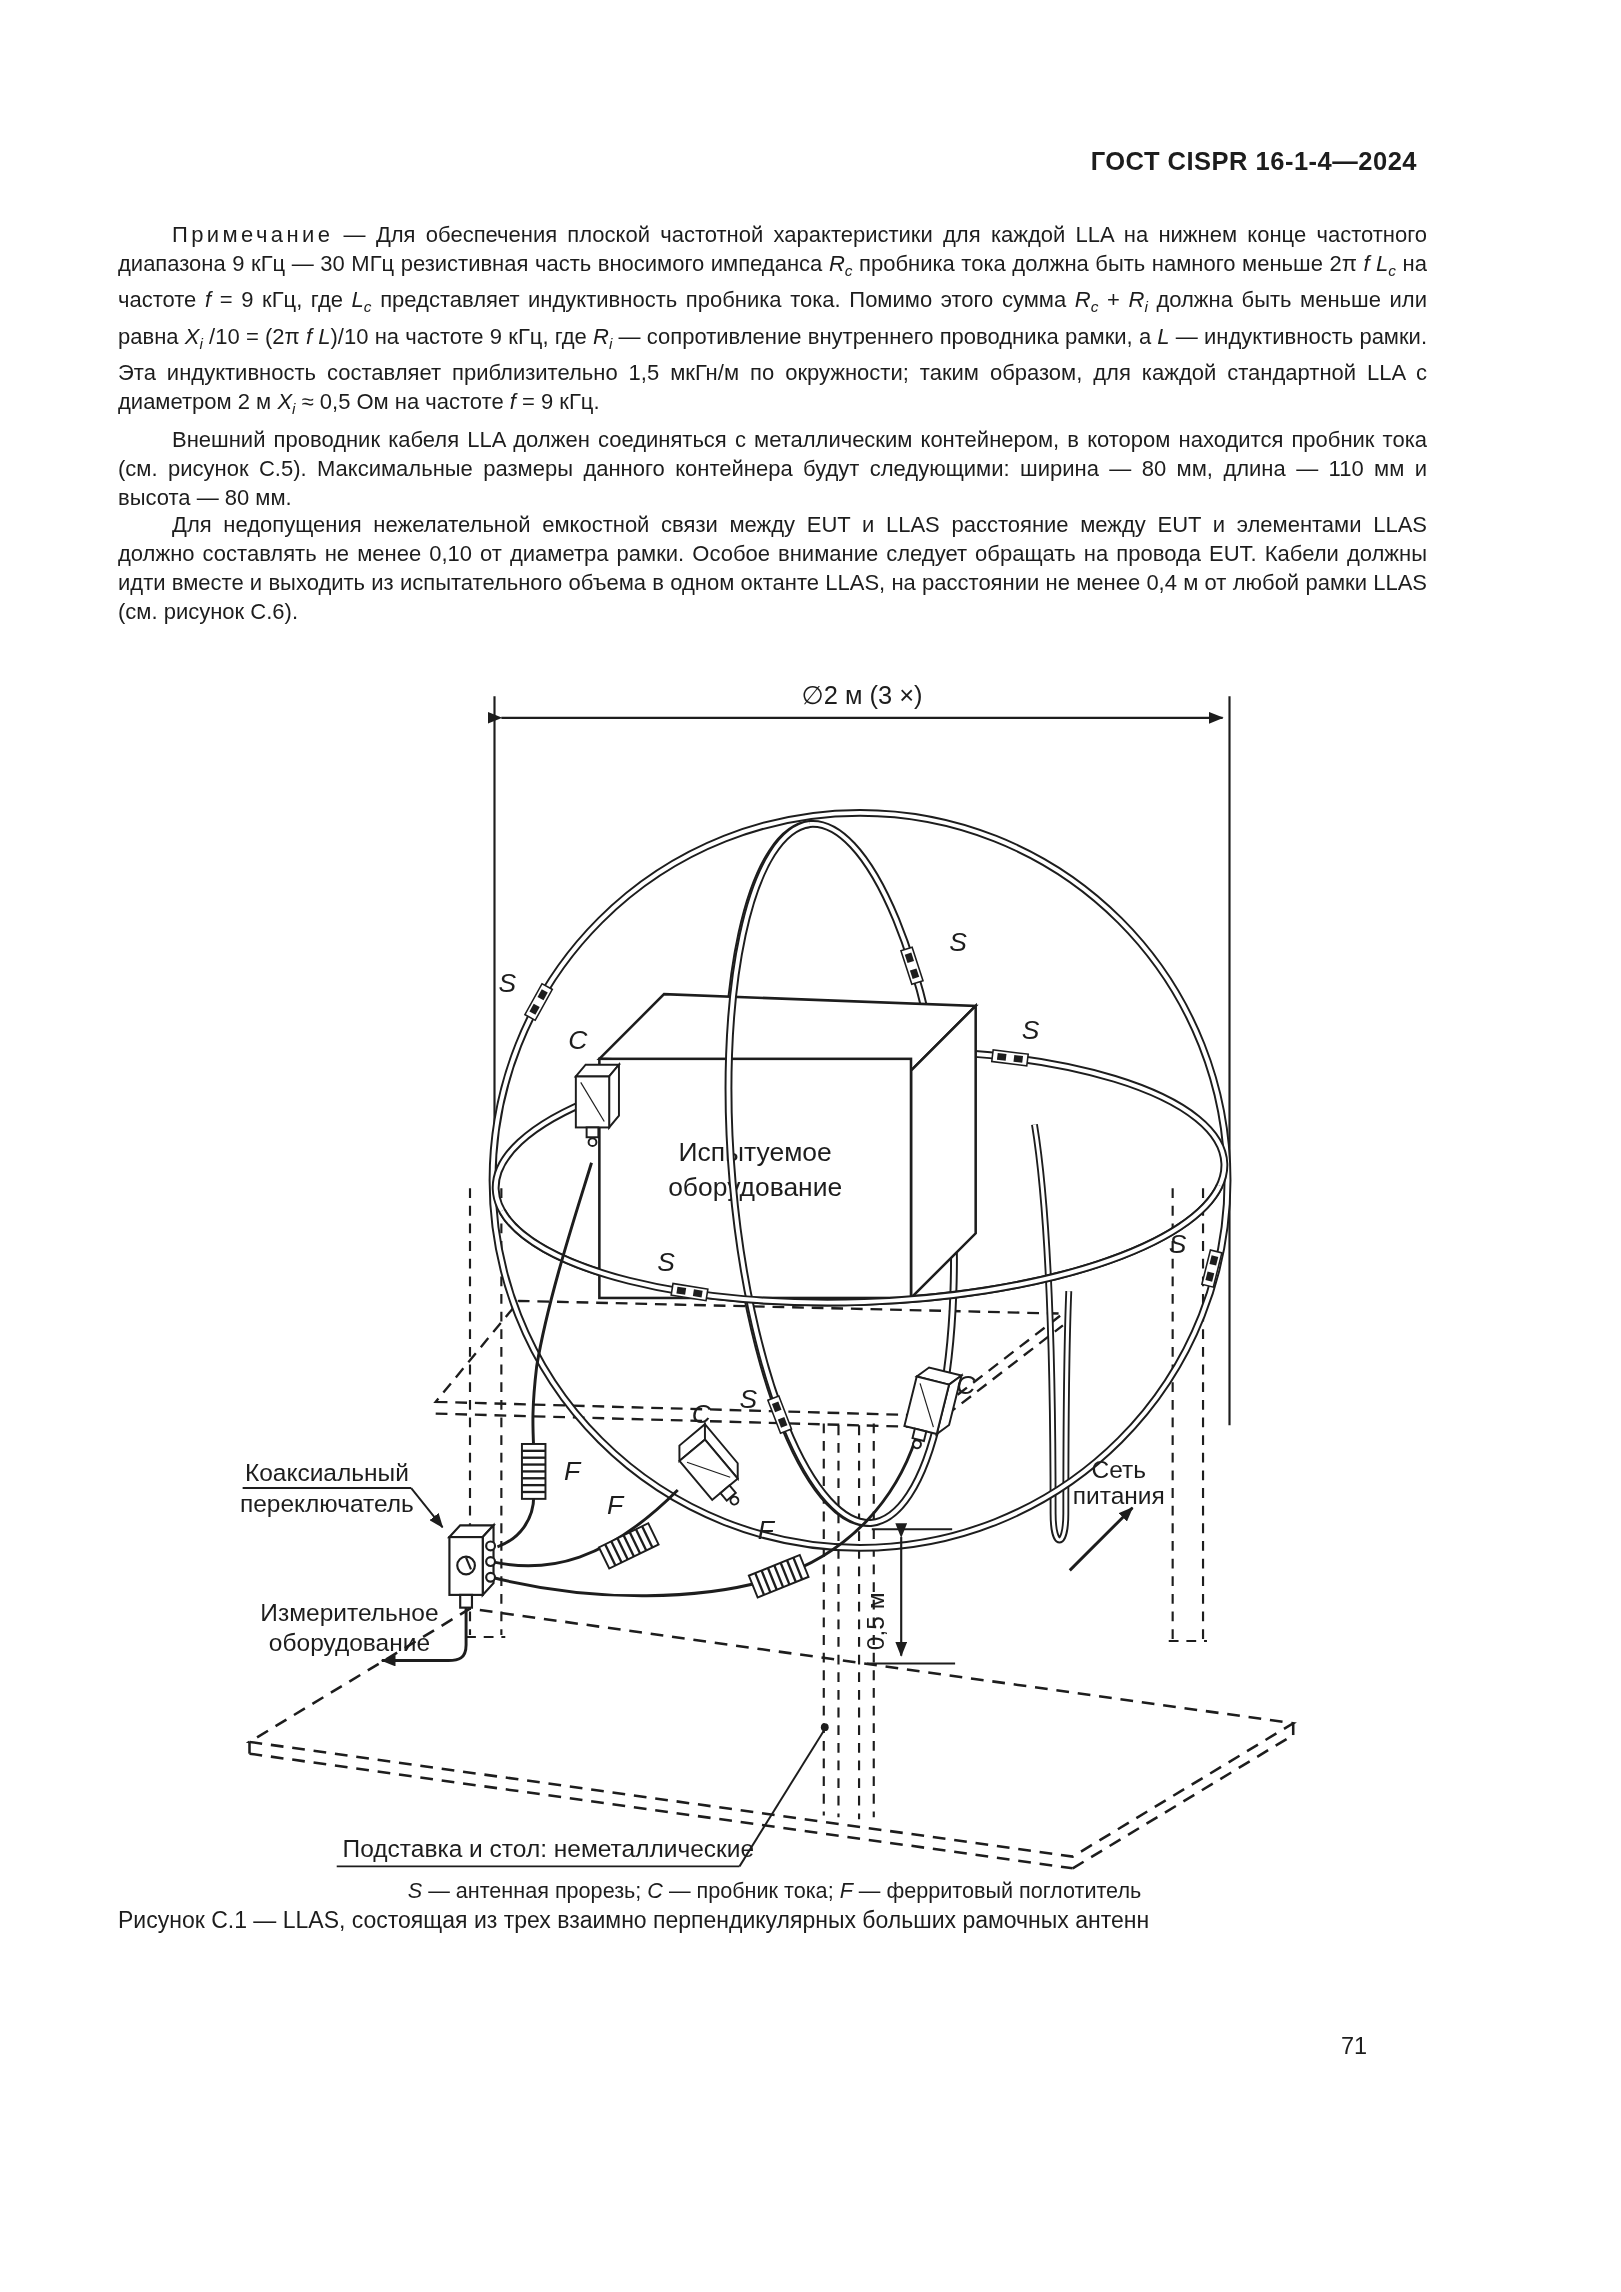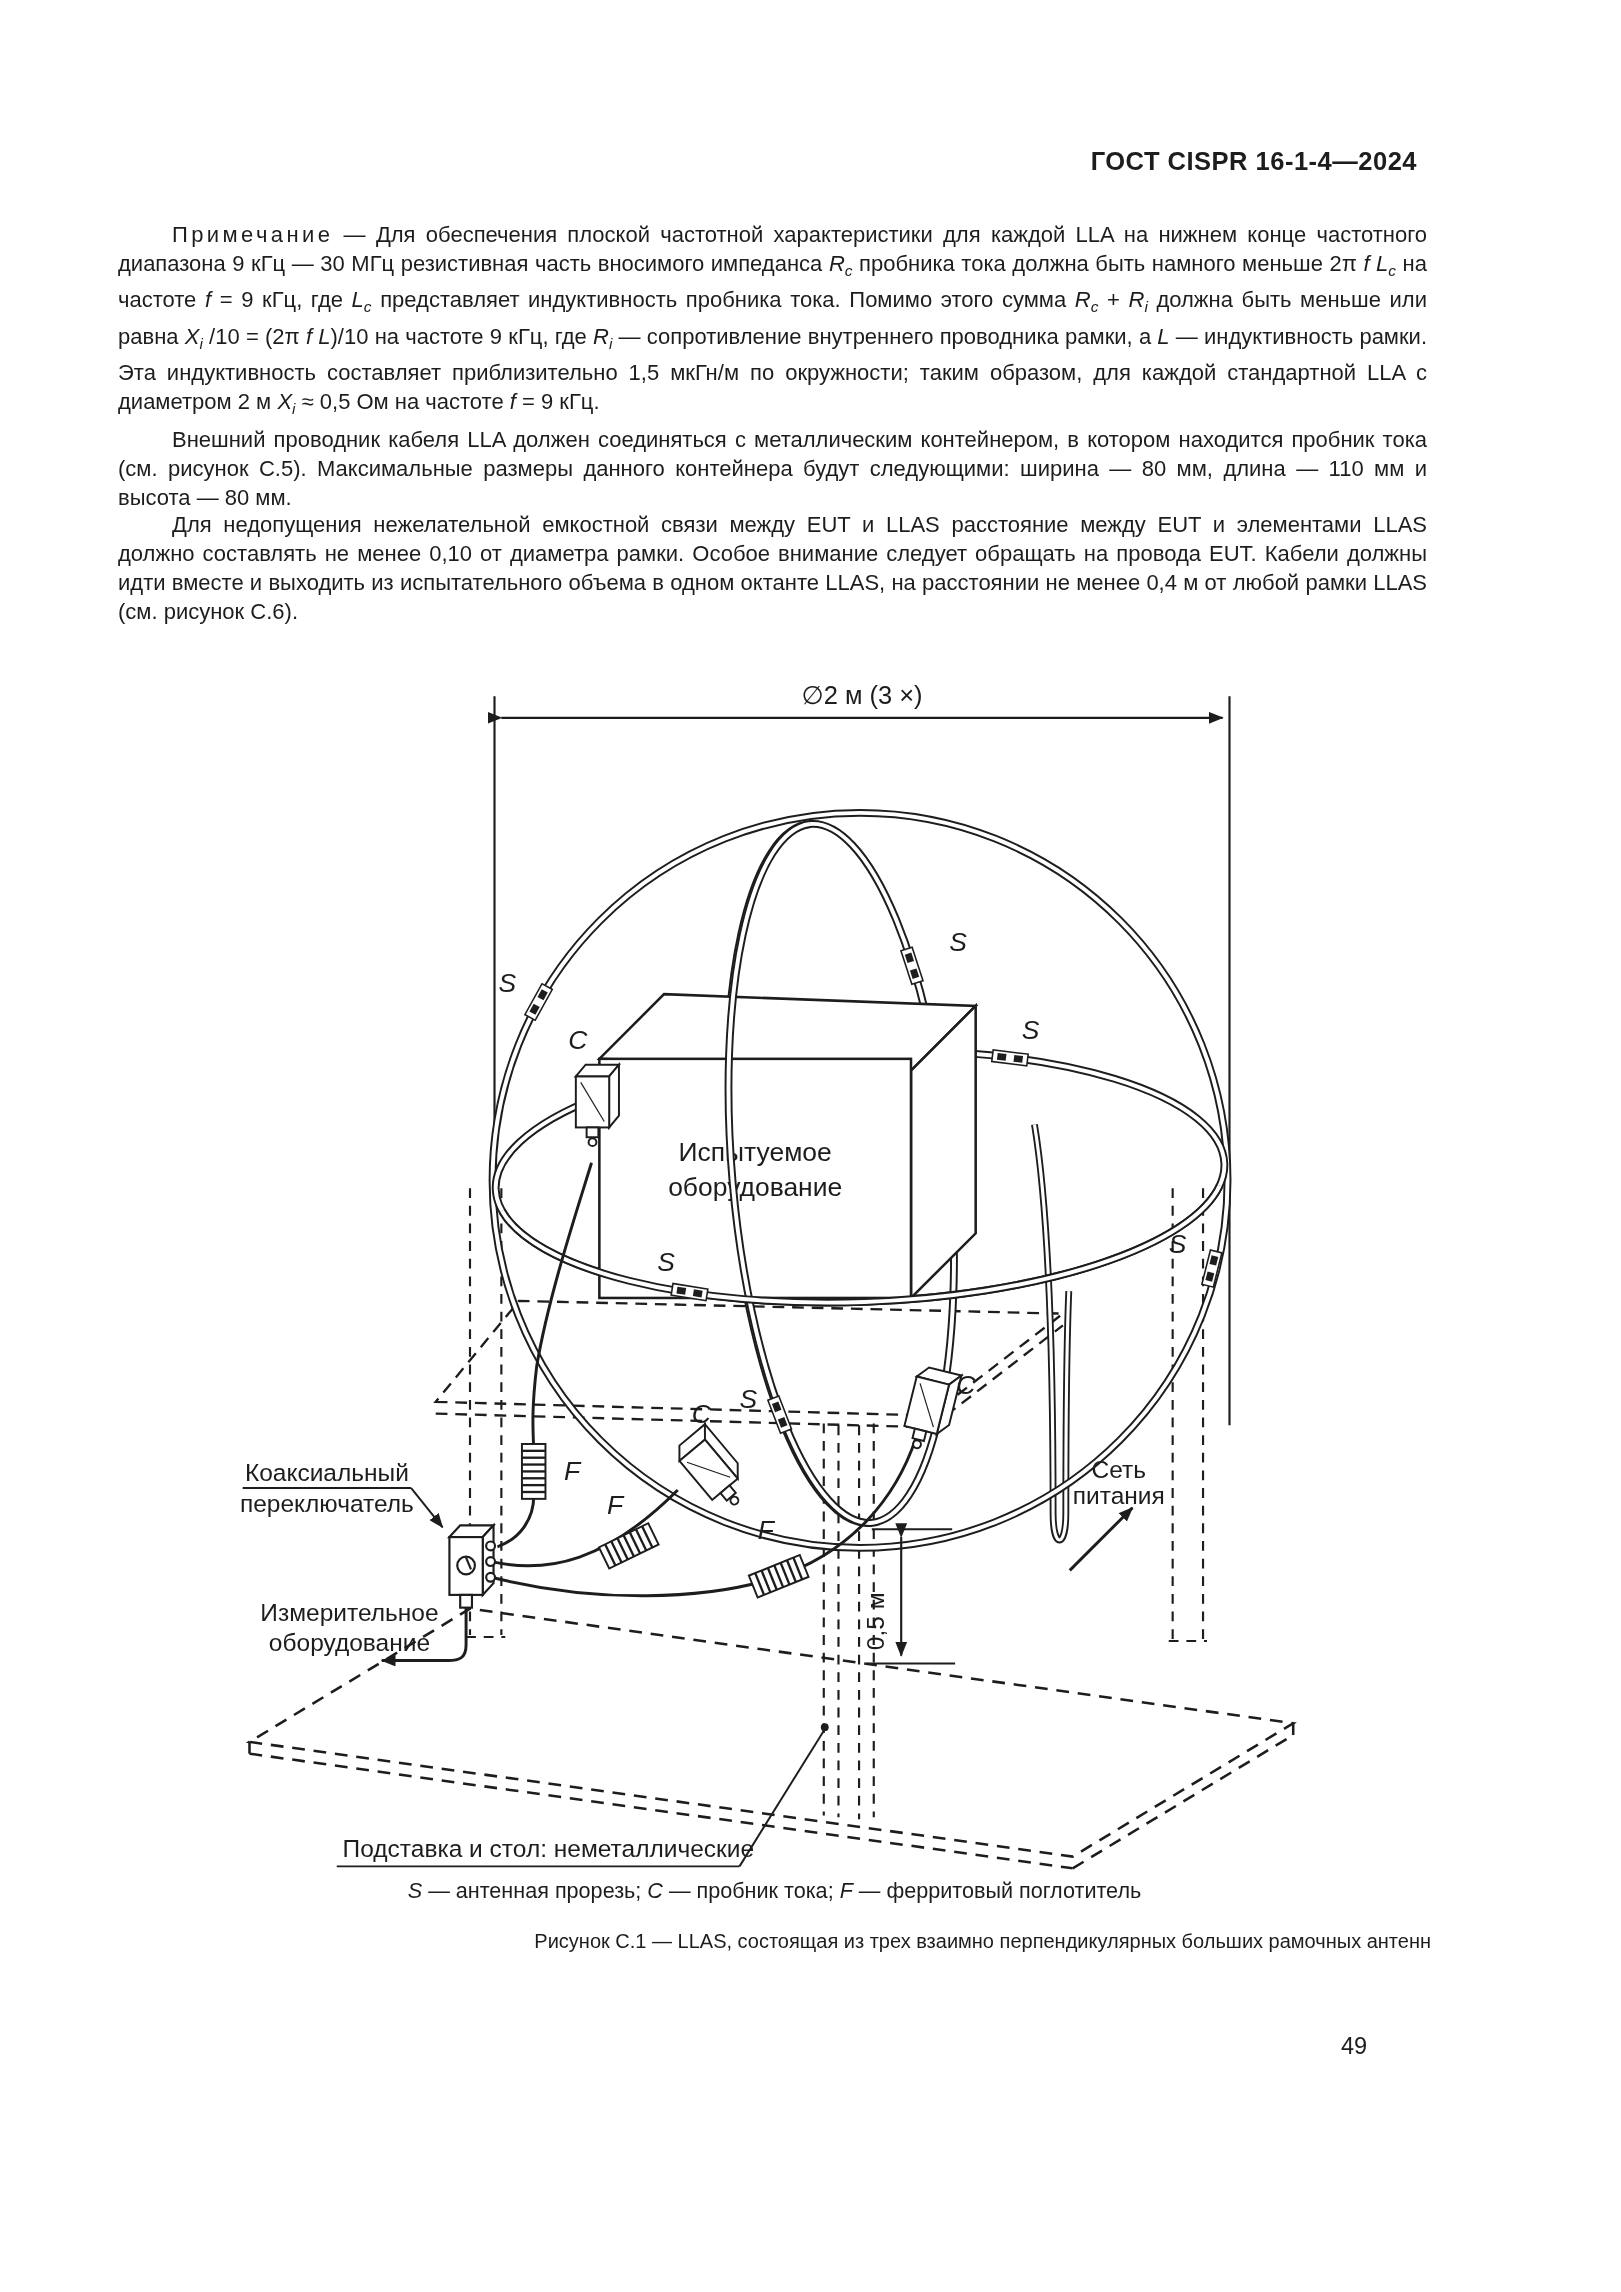--- a/index.html
+++ b/index.html
@@ -20,23 +20,22 @@
   .sp{letter-spacing:3.4px;}
   i{font-style:italic;}
   sub{font-size:70%;}
   .fig-wrap{position:absolute;left:225px;top:659px;width:1176px;height:1225px;}
   .legend{
     position:absolute;left:118px;top:1847px;width:1313px;text-align:center;
     font-size:21.6px;
     margin-top:31px;
   }
   .figtitle{
-    position:absolute;left:118px;top:1907px;width:1313px;text-align:right;
-    font-size:20px;
-    margin-top:23px;
+    position:absolute;left:118px;top:1907px;width:1313px;text-align:left;
+    font-size:23px;
   }
   .pagenum{position:absolute;left:1341px;top:2033px;font-size:23.5px;}
   svg text{fill:#1d1d1d;}
   .dlbl{font-size:26px;}
   .ltr{font-size:27px;font-style:italic;}
   .boxlbl{font-size:27px;}
   .lbl{font-size:25px;}
 </style>
 </head>
 <body>
@@ -236,14 +235,14 @@
     <line x1="525" y1="1232" x2="612" y2="1092"></line>
   </g>
   <circle cx="612" cy="1090" r="4" fill="#1d1d1d"></circle>
 </svg>
 </div>
 
 <div class="legend"><i>S</i> — антенная прорезь; <i>C</i> — пробник тока;  <i>F</i> — ферритовый поглотитель</div>
 
 <div class="figtitle">Рисунок С.1 — LLAS, состоящая из трех взаимно перпендикулярных больших рамочных антенн</div>
 
-<div class="pagenum">49</div>
+<div class="pagenum">71</div>
 
 
 </body></html>

